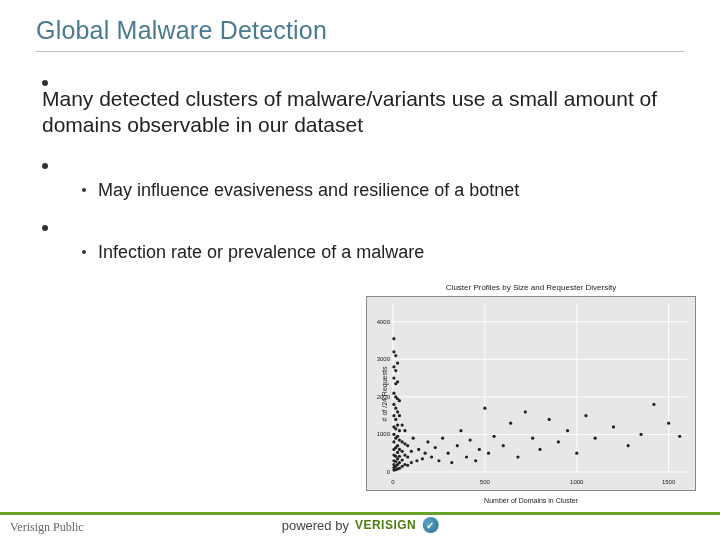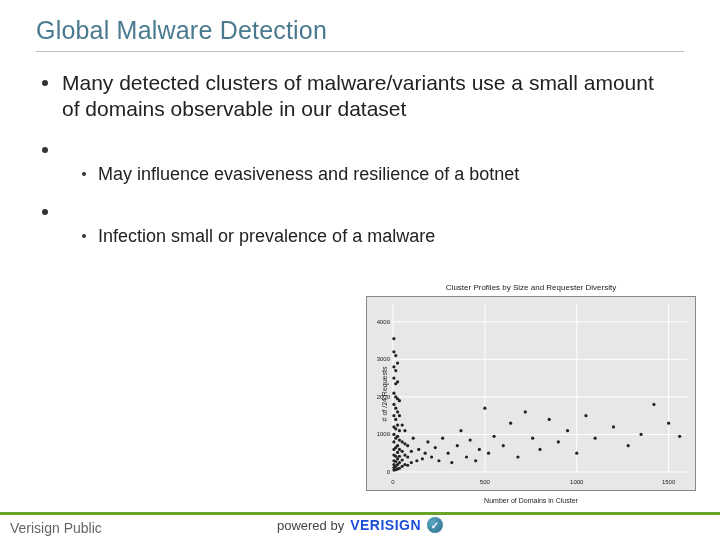--- a/index.html
+++ b/index.html
@@ -1,38 +1,38 @@
 <!DOCTYPE html>
 <html><head>
 <meta charset="utf-8">
 <style>
   * { box-sizing: border-box; margin: 0; padding: 0; }
   html, body { width: 720px; height: 540px; font-family: Arial, Helvetica, sans-serif; background: #fff; overflow: hidden; }
   .slide { width: 720px; height: 540px; position: relative; padding: 16px 36px 0 36px; }
   .title { font-size: 25px; font-weight: 400; color: #4a7a8f; letter-spacing: 0.2px; }
   .title-rule { height: 1px; background: #bfbfbf; margin-top: 6px; width: 100%; }
   .content { margin-top: 18px; padding-left: 6px; }
-  .b1 { display: flex; align-items: flex-start; margin-top: 14px; padding-right: 10px; }
+  .b1 { display: flex; align-items: flex-start; margin-top: 14px; padding-right: 10px; flex-direction: column; }
   .b1 .dot { width: 6px; height: 6px; border-radius: 50%; background: #333; margin-top: 10px; flex-shrink: 0; margin-right: 14px; }
   .b1 .txt { font-size: 21px; color: #222; line-height: 1.25; }
   .b2 { display: flex; align-items: flex-start; margin-top: 10px; margin-left: 40px; }
   .b2 .dot { width: 4px; height: 4px; border-radius: 50%; background: #333; margin-top: 9px; flex-shrink: 0; margin-right: 12px; }
   .b2 .txt { font-size: 18px; color: #222; line-height: 1.25; }
   .chart-wrap { position: absolute; right: 24px; bottom: 42px; width: 330px; height: 215px; }
   .chart-title { font-size: 8px; text-align: center; color: #222; margin-bottom: 4px; }
   .chart-area { width: 100%; height: 195px; background: #e7e7e7; border: 1px solid #888; position: relative; }
   .chart-area svg { position: absolute; top: 0; left: 0; }
   .ylabel { position: absolute; left: -10px; top: 50%; transform: translateY(-50%) rotate(-90deg); transform-origin: center; font-size: 7px; color: #222; white-space: nowrap; }
   .xlabel { position: absolute; bottom: -14px; left: 50%; transform: translateX(-50%); font-size: 7px; color: #222; white-space: nowrap; }
   .footer { position: absolute; left: 0; bottom: 0; width: 100%; height: 28px; }
   .footer-line { position: absolute; top: 0; left: 0; right: 0; height: 3px; background: #6aa329; }
-  .footer-text { position: absolute; left: 10px; top: 8px; font-size: 14px; color: #666; }
+  .footer-text { position: absolute; left: 10px; top: 8px; font-size: 12px; color: #666; font-family: Liberation Serif, serif; }
   .footer-logo { position: absolute; left: 50%; top: 5px; transform: translateX(-50%); display: flex; align-items: center; gap: 6px; }
   .footer-logo .p { font-size: 13px; color: #444; }
-  .footer-logo .v { font-size: 14px; font-weight: 700; color: #1d4ed8; letter-spacing: 0.5px; }
+  .footer-logo .v { font-size: 12px; font-weight: 700; color: #4d7c0f; letter-spacing: 0.5px; }
   .footer-logo .mark { width: 16px; height: 16px; border-radius: 50%; background: radial-gradient(circle at 35% 35%, #5aa6c4, #2a6f8a); color: #fff; font-size: 10px; display: flex; align-items: center; justify-content: center; font-weight: bold; }
 </style>
 </head>
 <body>
 
 <div class="slide">
   <div class="title">Global Malware Detection</div>
   <div class="title-rule"></div>
 
   <div class="content">
@@ -45,21 +45,21 @@
     </div>
     <div class="b2">
       <div class="dot"></div>
       <div class="txt">May influence evasiveness and resilience of a botnet</div>
     </div>
     <div class="b1">
       <div class="dot"></div>
     </div>
     <div class="b2">
       <div class="dot"></div>
-      <div class="txt">Infection small or prevalence of a malware</div>
+      <div class="txt">Infection rate or prevalence of a malware</div>
     </div>
   </div>
 
   <div class="chart-wrap">
     <div class="chart-title">Cluster Profiles by Size and Requester Diversity</div>
     <div class="chart-area">
       <div class="ylabel"># of /24 Requests</div>
       <div class="xlabel">Number of Domains in Cluster</div>
       <svg id="chart-svg" width="328" height="193">
           <line x1="26" y1="6" x2="26" y2="175" stroke="#fff" stroke-width="1"></line>

